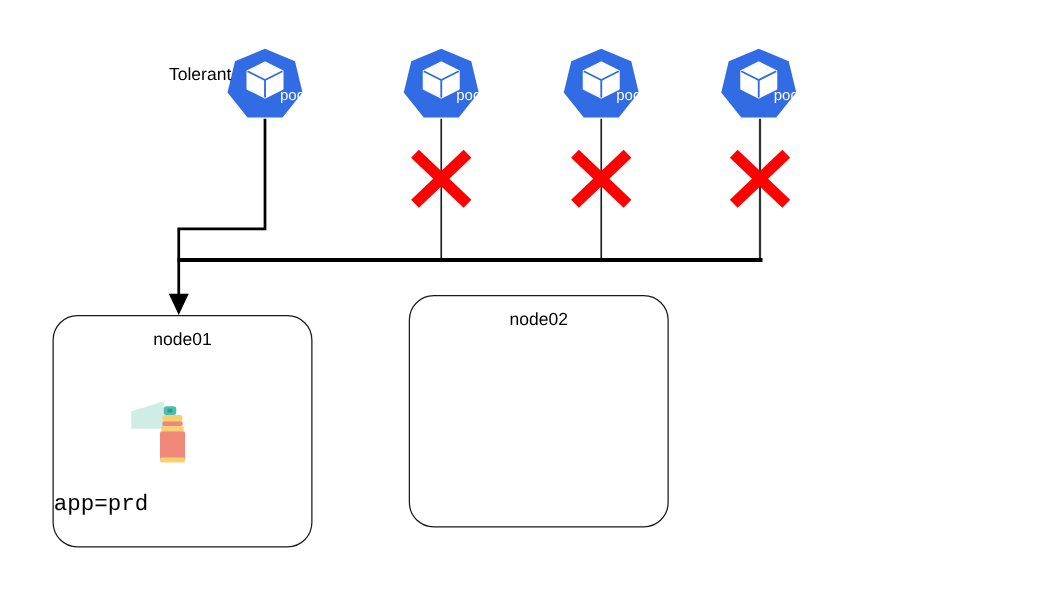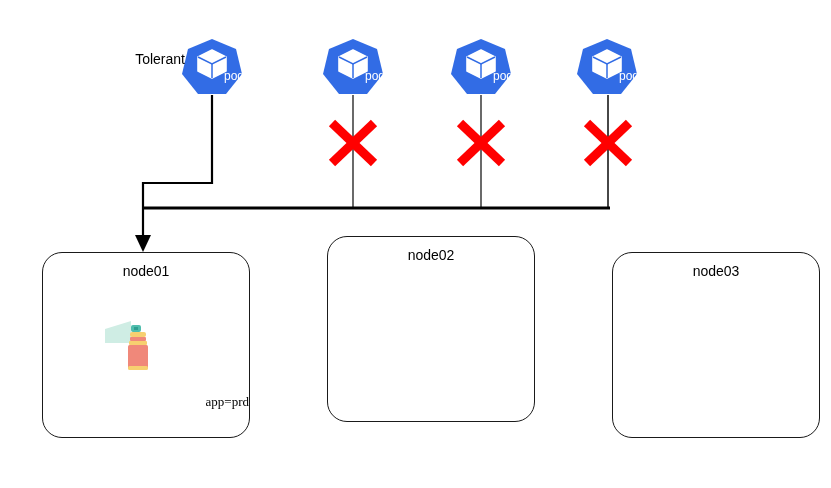--- a/index.html
+++ b/index.html
@@ -60,24 +60,24 @@
     top:10px;
     text-align:center;
     font-size:14px;
     color:#000000;
     font-family:"Liberation Sans", sans-serif;
   }
   .taint-label{
     position:absolute;
     left:0;width:100%;
     top:141px;
-    text-align:right;
-    font-size:13px;
+    text-align:left;
+    font-size:18px;
     color:#000000;
-    font-family:Liberation Serif, serif;
+    font-family:Liberation Mono, monospace;
   }
   .spray{
     position:absolute;
     left:60px;top:60px;
     width:70px;height:62px;
   }
 </style>
 </head>
 <body>
 
@@ -184,17 +184,14 @@
       <rect x="25" y="53" width="20" height="4" rx="1.5" fill="#F7D070"></rect>
     </svg>
 
     <div class="taint-label">app=prd</div>
   </div>
 
   <div class="node" style="left:327px;top:236px;">
     <div class="node-title">node02</div>
   </div>
 
-  <div class="node" style="left:612px;top:252px;">
-    <div class="node-title">node03</div>
-  </div>
 
 </div>
 
 </body></html>

